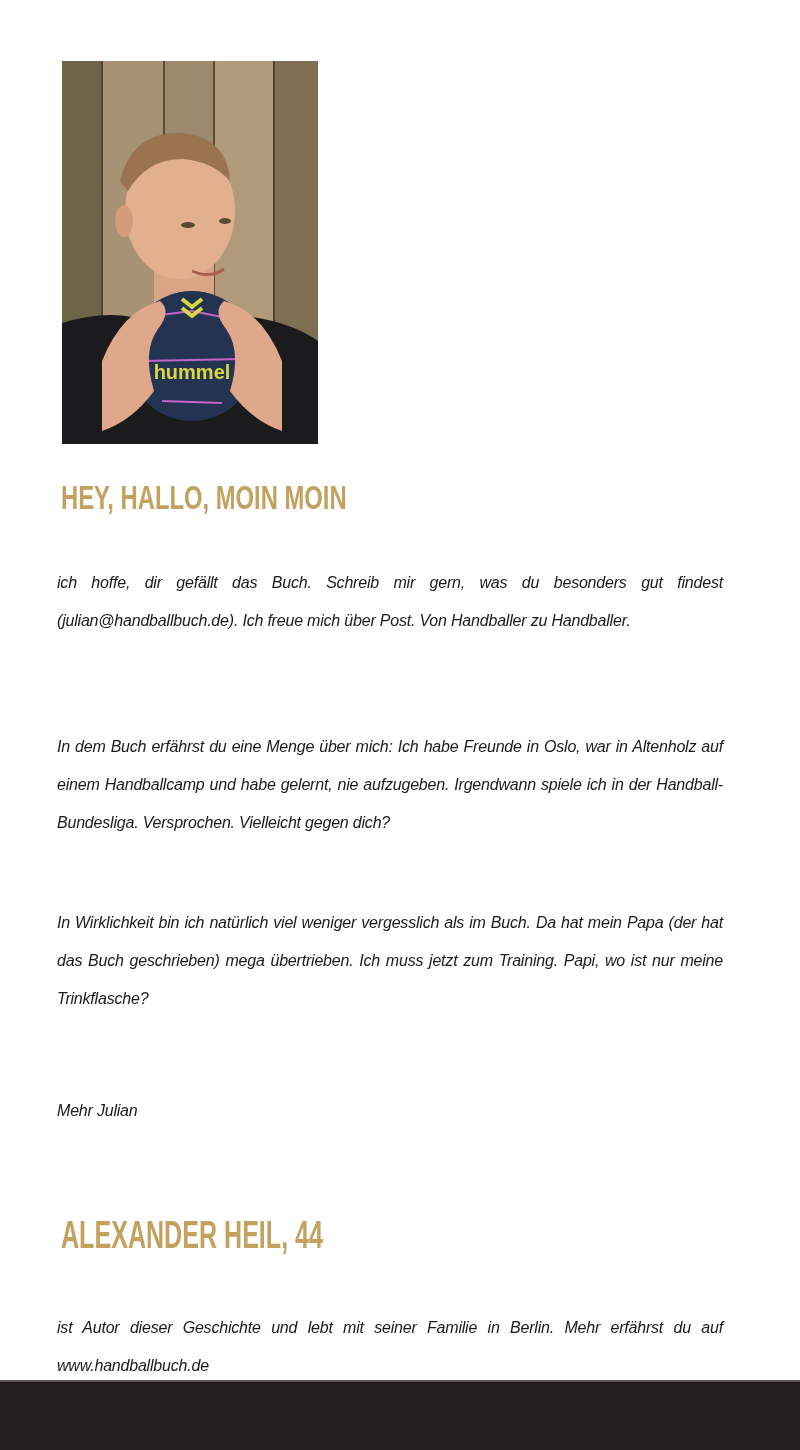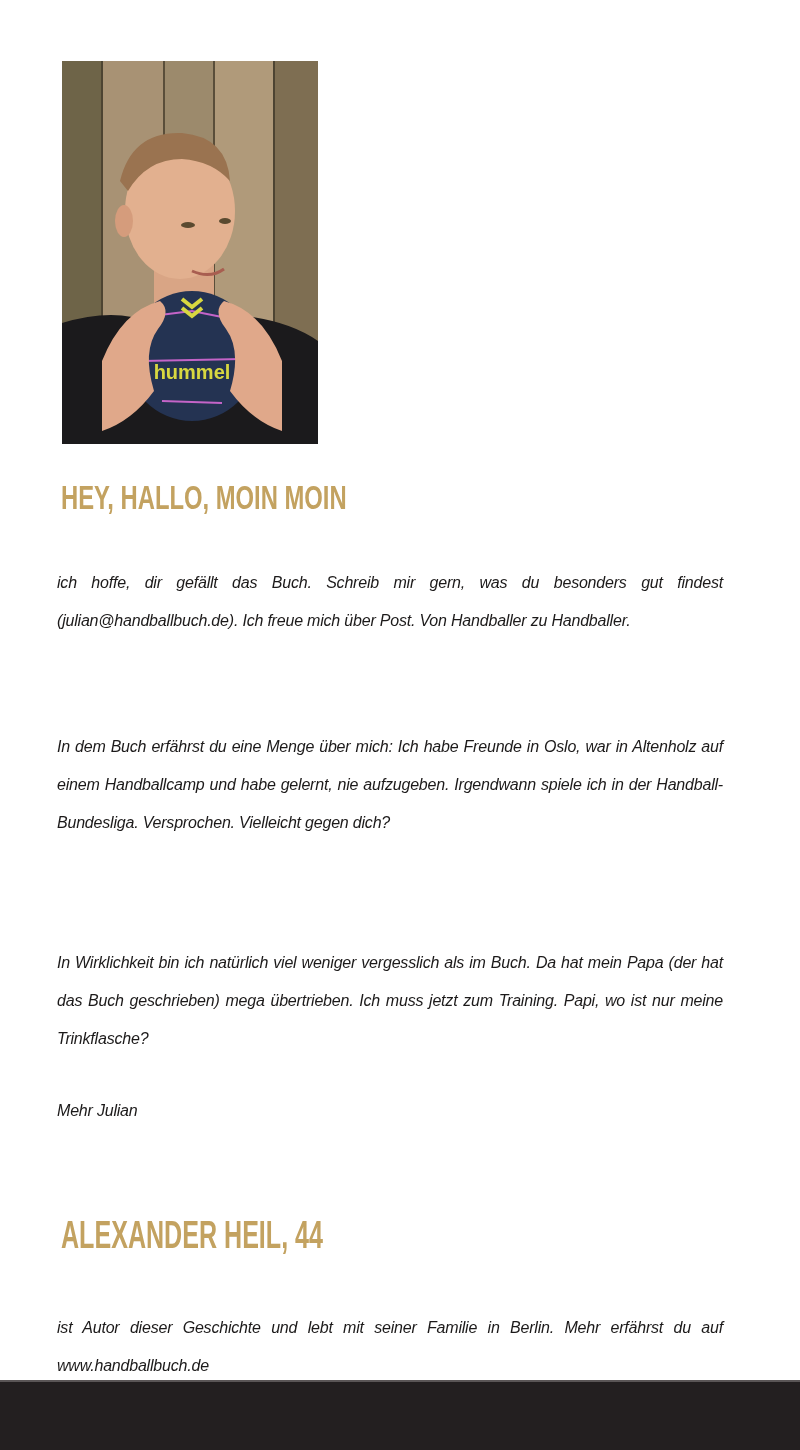--- a/index.html
+++ b/index.html
@@ -41,21 +41,21 @@
       width: 666px;
       font-size: 16px;
       line-height: 38px;
       text-align: justify;
       margin: 0;
       letter-spacing: -0.2px;
       font-style: italic;
     }
     .p1 { top: 564px; }
     .p2 { top: 716px; margin-top: 12px; }
-    .p3 { top: 904px; margin-top: 40px; }
+    .p3 { top: 904px; }
     .sign { top: 1092px; }
     .author-bio { top: 1262px; margin-top: 47px; }
     .footer-bar {
       position: absolute;
       left: 0;
       top: 1380px;
       width: 800px;
       height: 70px;
       background: #231f20;
       border-top: 2px solid #5a5556;

